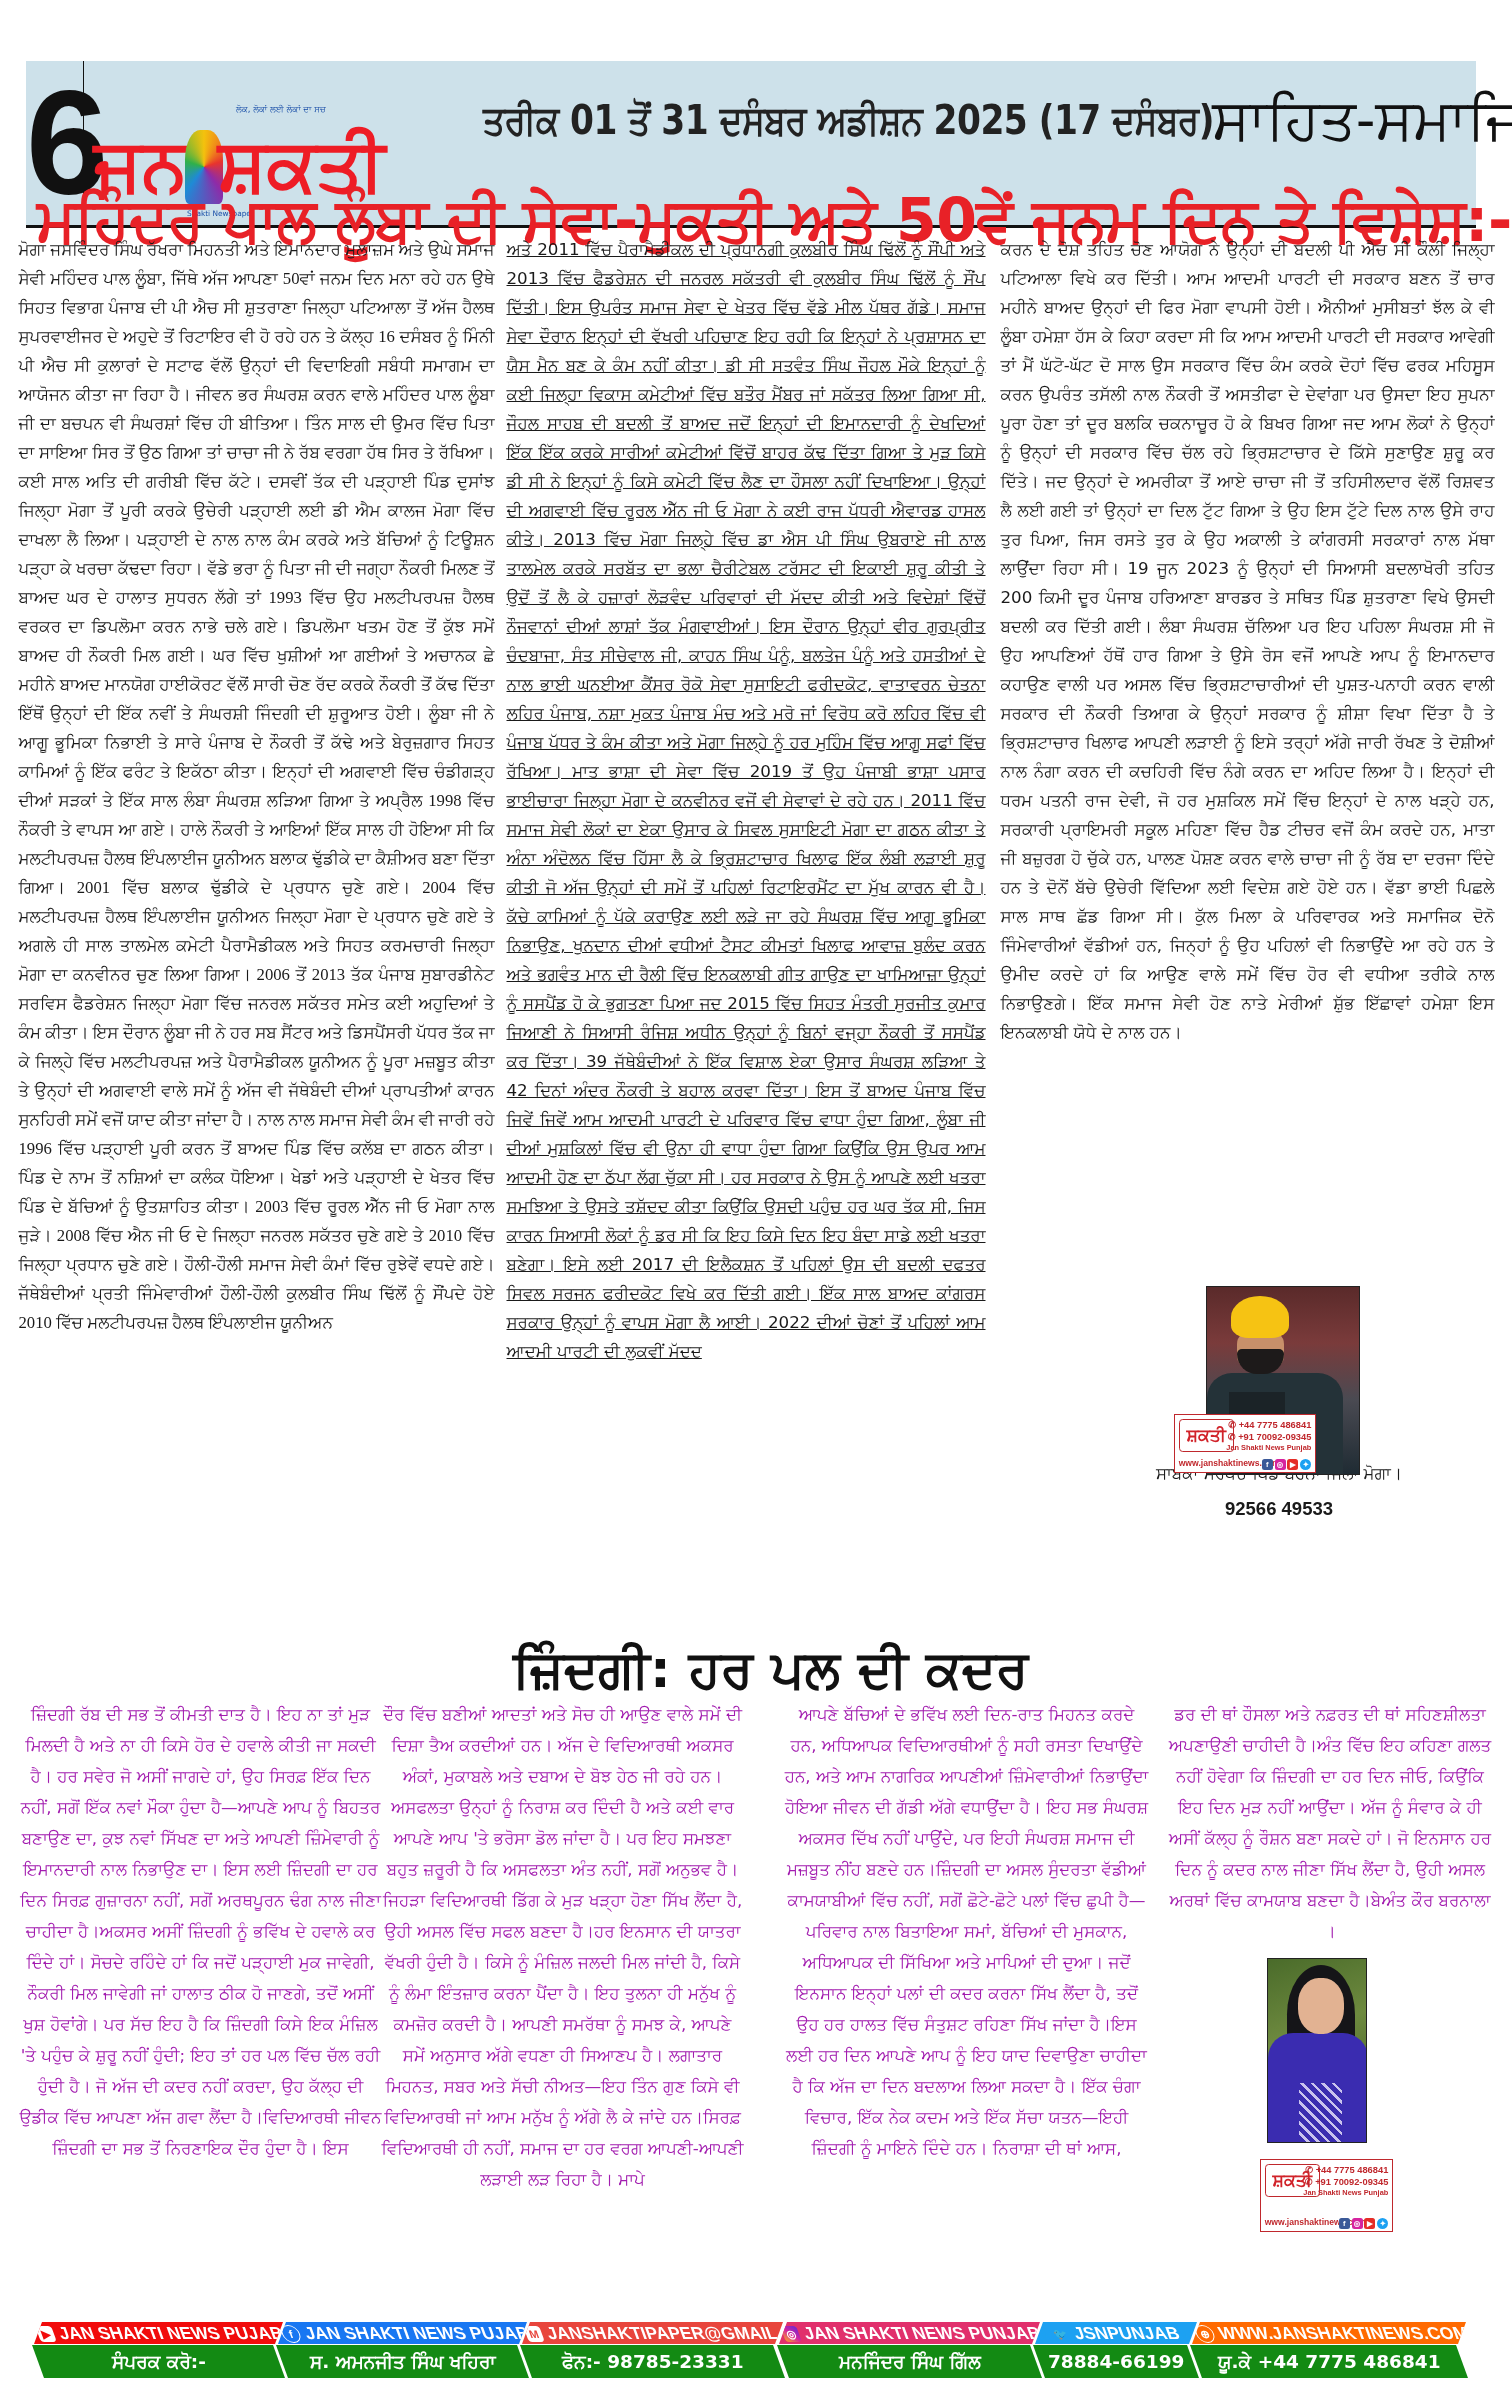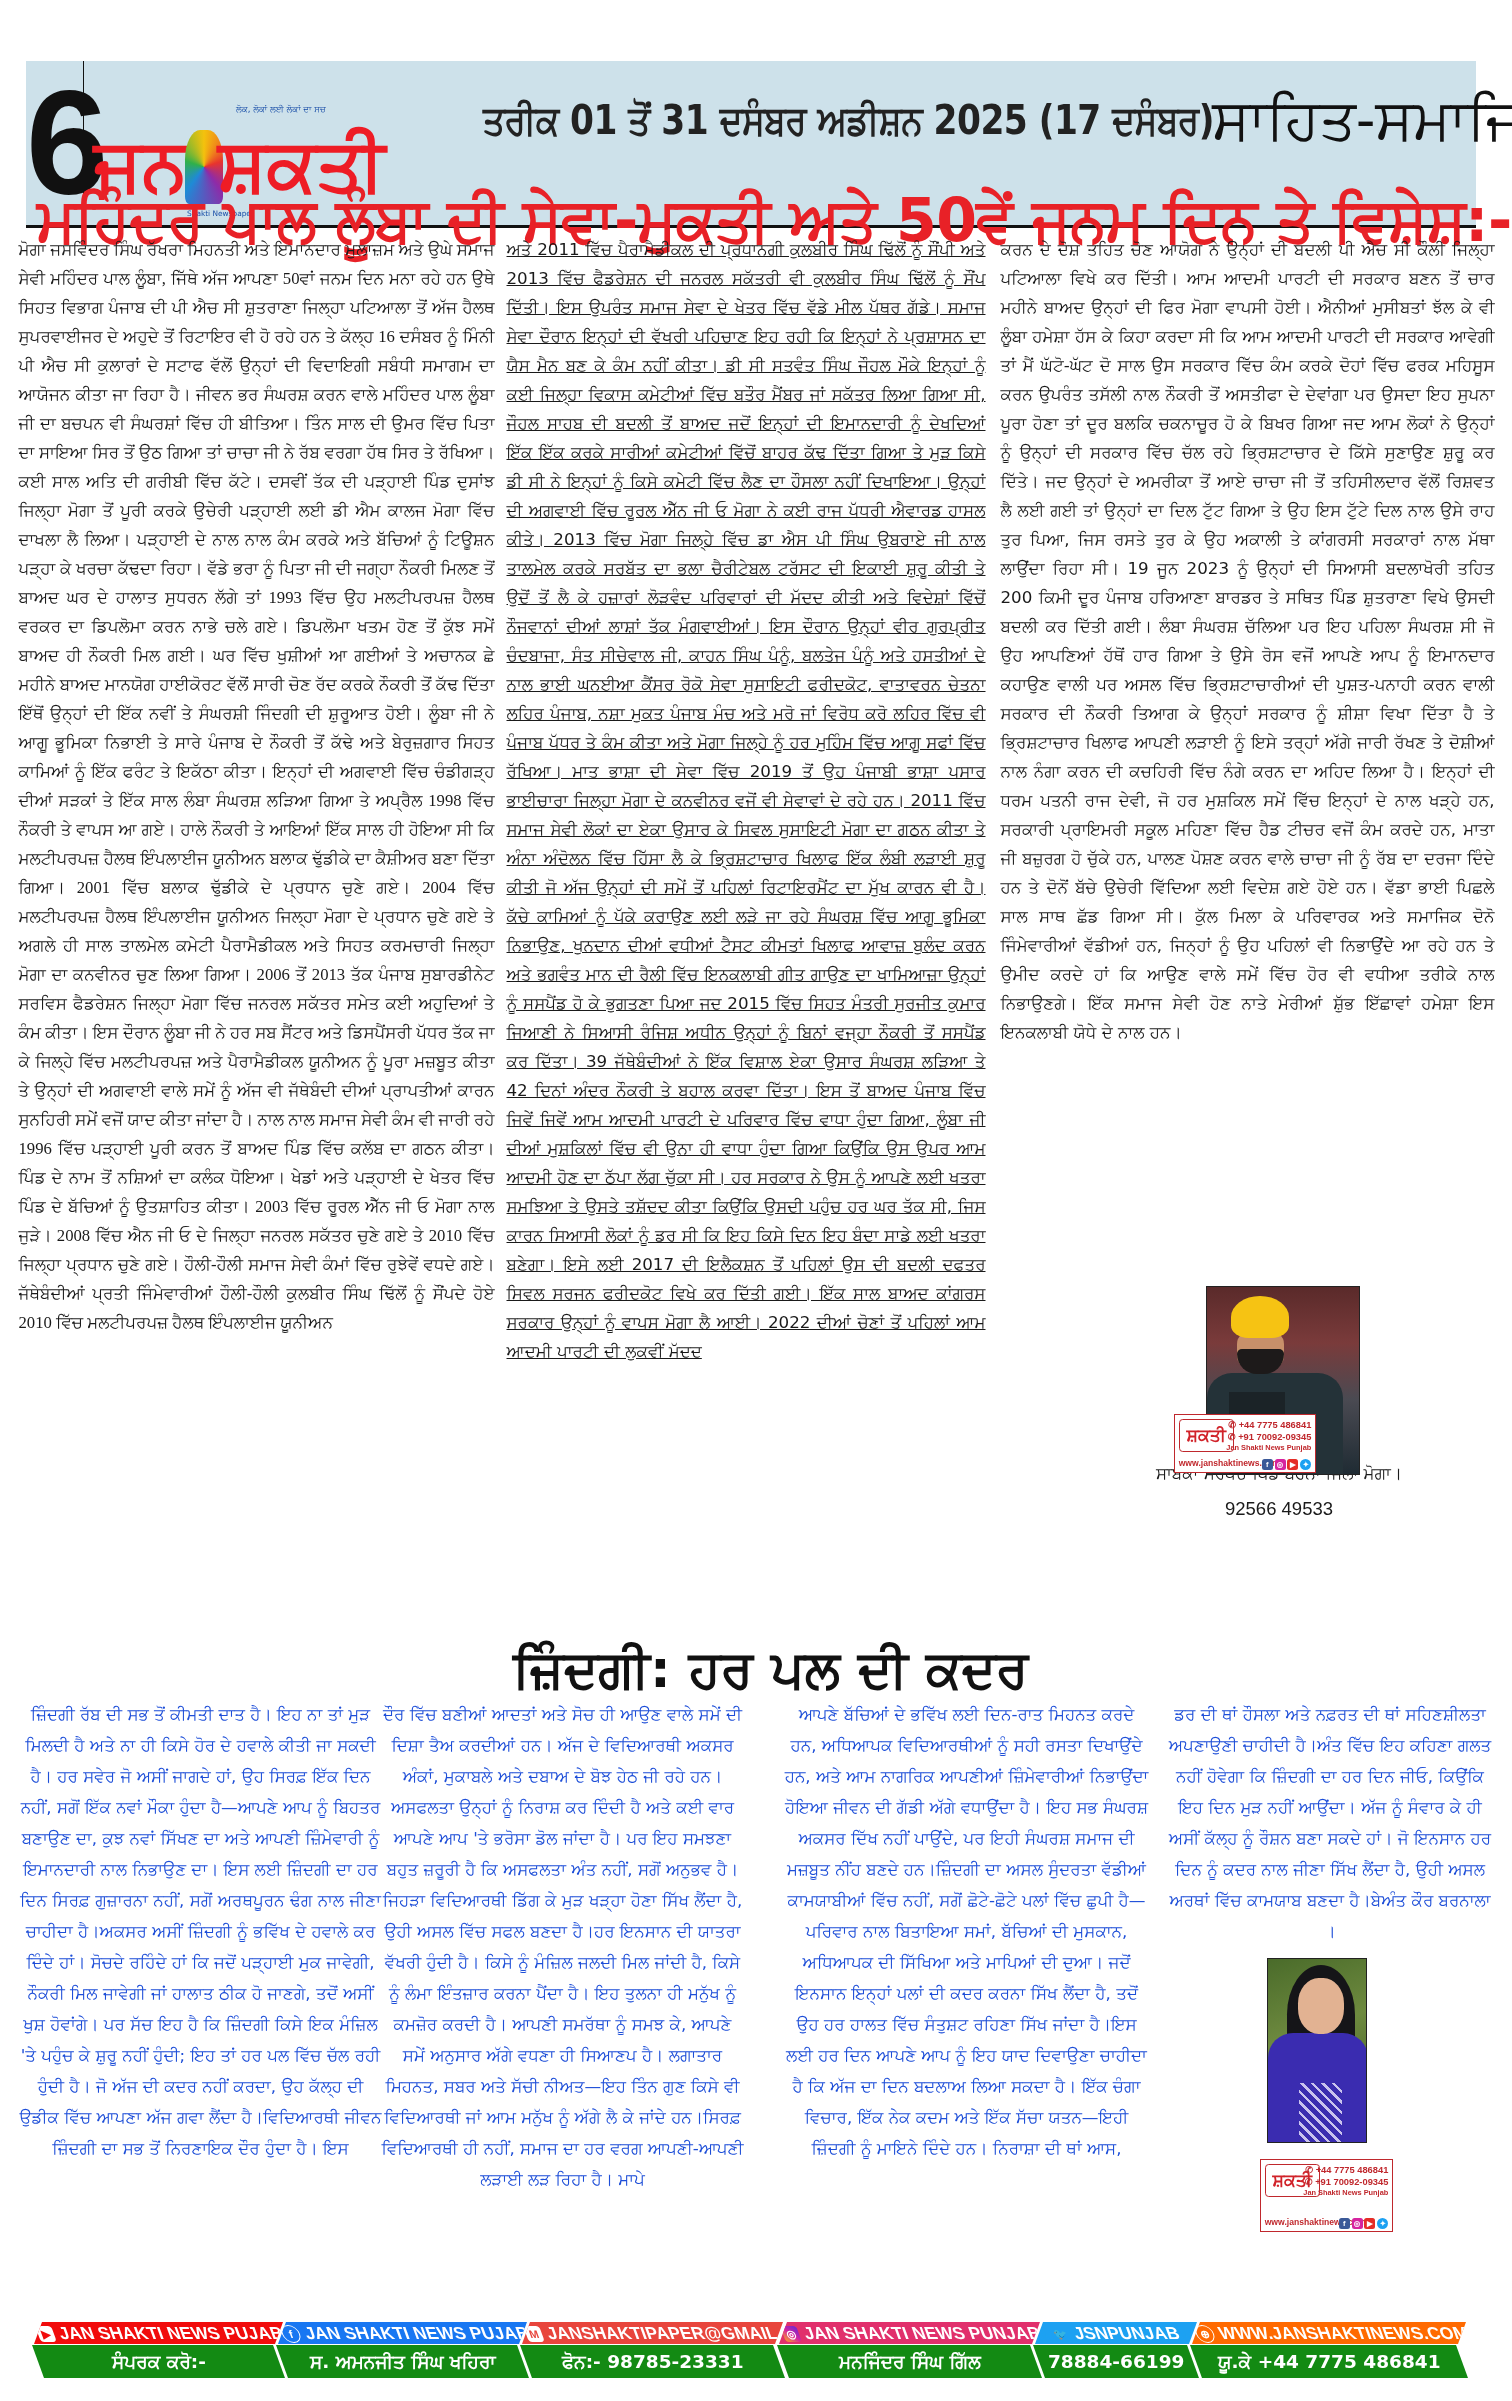--- a/index.html
+++ b/index.html
@@ -23,21 +23,21 @@
   
   .headline { position:absolute; left:37px; top:136px; width:1439px; font-family:"DejaVu Sans", sans-serif; font-weight:bold; font-size:61px; line-height:86px; color:#e82127; white-space:nowrap; letter-spacing:-0.6px; transform:scaleX(0.96); transform-origin:left center; }
 
   
   .art1 { position:absolute; left:18.5px; top:235px; width:1476px; height:1384px; }
   .col { position:absolute; top:0; font-size:16.7px; line-height:29px; text-align:justify; color:#1a1a1a; }
   .col.c1 { left:0; width:476px;font-family:Liberation Serif, serif; }
   .col.c2 { left:488px; width:479px;text-decoration:underline; }
   .col.c3 { left:982px; width:494px; }
   .sign { position:absolute; left:1106px; top:1186px; width:309px; text-align:center; font-size:16.7px; line-height:35px; color:#1a1a1a; }
-  .sign .phone { font-family:"Liberation Sans", sans-serif; font-size:18.5px; font-weight:normal; }
+  .sign .phone { font-family:"Liberation Sans", sans-serif; font-size:18.5px; font-weight:bold; }
 
   
   .photo1 { position:absolute; left:1206px; top:1286px; width:154px; height:189px; border:1.9px solid #222; box-sizing:border-box;
             background:linear-gradient(180deg,#5a2a2a 0%,#7a3b3b 30%,#4a4a52 60%,#1f2b33 100%); overflow:hidden; }
   .photo1 .turban { position:absolute; left:23.5px; top:8.6px; width:58px; height:42px; background:#f6c313; border-radius:50% 50% 30% 30%; }
   .photo1 .face { position:absolute; left:30px; top:43px; width:47px; height:40px; background:#c8906a; border-radius:35%; }
   .photo1 .beard { position:absolute; left:30px; top:62px; width:47px; height:25px; background:#1d1a1a; border-radius:6.2px 6.2px 25px 25px; }
   .photo1 .jacket { position:absolute; left:0; top:86px; width:136px; height:105px; background:#243238; border-radius:25px 25px 0 0; }
   .photo1 .shirt { position:absolute; left:22px; top:105px; width:56px; height:86px; background:#1b2327; }
   .photo1 .print { position:absolute; left:25px; top:136px; width:49px; color:#d4b24a; font-family:"DejaVu Serif", serif; font-weight:bold; font-size:11px; text-align:center; line-height:12.4px; }
@@ -48,21 +48,21 @@
   .promo .ph.b { top:16px;margin-left:32px; }
   .promo .brand { position:absolute; right:3.7px; top:28px; font-size:7.4px; color:#c0282d; font-weight:bold; white-space:nowrap; }
   .promo .site { position:absolute; left:3.7px; bottom:3.7px; font-size:8.6px; font-weight:bold; color:#c0282d; white-space:nowrap; }
   .promo .socials { position:absolute; right:3.7px; bottom:2.5px; display:flex; gap:1.9px; }
   .promo .socials span { width:11px; height:11px; border-radius:2.5px; display:inline-block; color:#fff; font-size:7.4px; line-height:11px; text-align:center; font-weight:bold; }
   .s-fb { background:#3b5998; } .s-ig { background:#d6249f; } .s-yt { background:#e52d27; } .s-tw { background:#1da1f2; border-radius:50% !important; }
 
   
   .headline2 { position:absolute; left:513px; top:1592px; font-family:"DejaVu Sans", sans-serif; font-weight:bold; font-size:52px; color:#111; white-space:nowrap; line-height:68px; }
   .art2 { position:absolute; left:18.5px; top:1699px; width:1476px; height:618px; }
-  .col2 { position:absolute; top:0; font-size:16.7px; line-height:31px; text-align:center; color:#1d4ed8; }
+  .col2 { position:absolute; top:0; font-size:16.7px; line-height:31px; text-align:center; color:#a21caf; }
   .col2.d1 { left:0; width:364px; }
   .col2.d2 { left:362px; width:364px; }
   .col2.d3 { left:766px; width:364px;text-align:center; }
   .col2.d4 { left:1143px; width:337px; }
   .photo2 { position:absolute; left:1267px; top:1958px; width:100px; height:185px; border:1.9px solid #222; box-sizing:border-box; overflow:hidden;
             background:linear-gradient(160deg,#4a6b2a,#6e8a3f 40%,#37521e); }
   .photo2 .hair { position:absolute; left:18.5px; top:6.2px; width:68px; height:99px; background:#151518; border-radius:50% 50% 20% 20%; }
   .photo2 .face { position:absolute; left:30px; top:18.5px; width:46px; height:56px; background:#e2b292; border-radius:45%; }
   .photo2 .dress { position:absolute; left:0; top:74px; width:100px; height:117px; background:#3a2cb0; border-radius:25px 25px 0 0; }
   .photo2 .pattern { position:absolute; left:31px; top:124px; width:43px; height:62px; background:repeating-linear-gradient(45deg,#c9c3ee 0 2.5px,#3a2cb0 2.5px 7.4px); }

